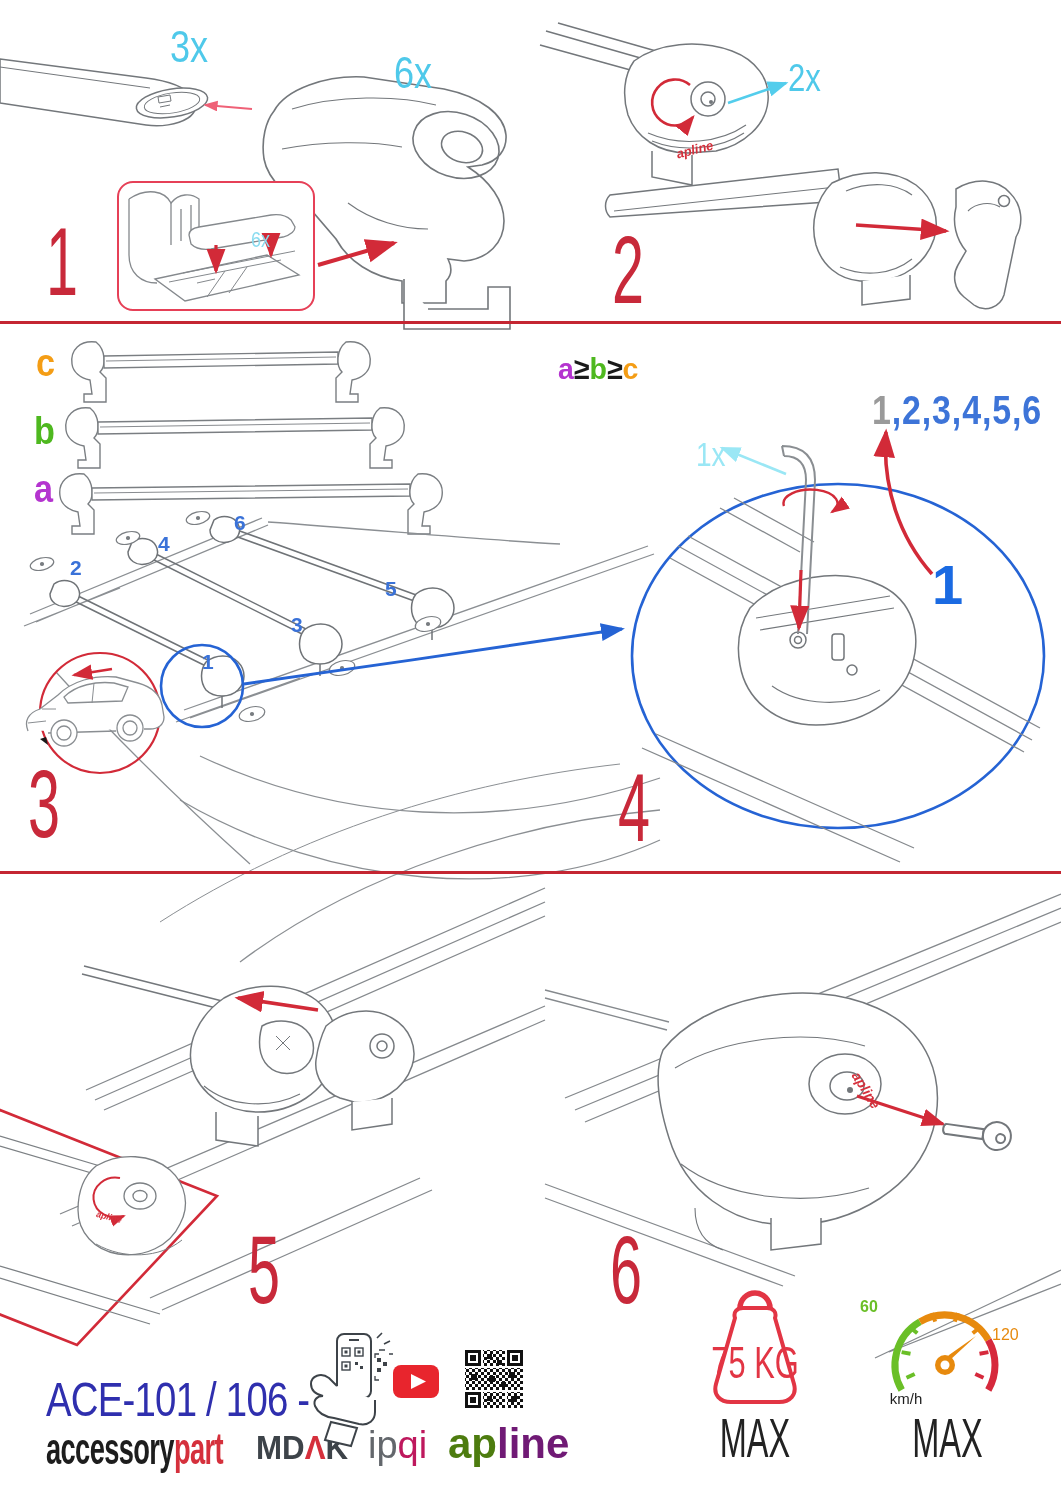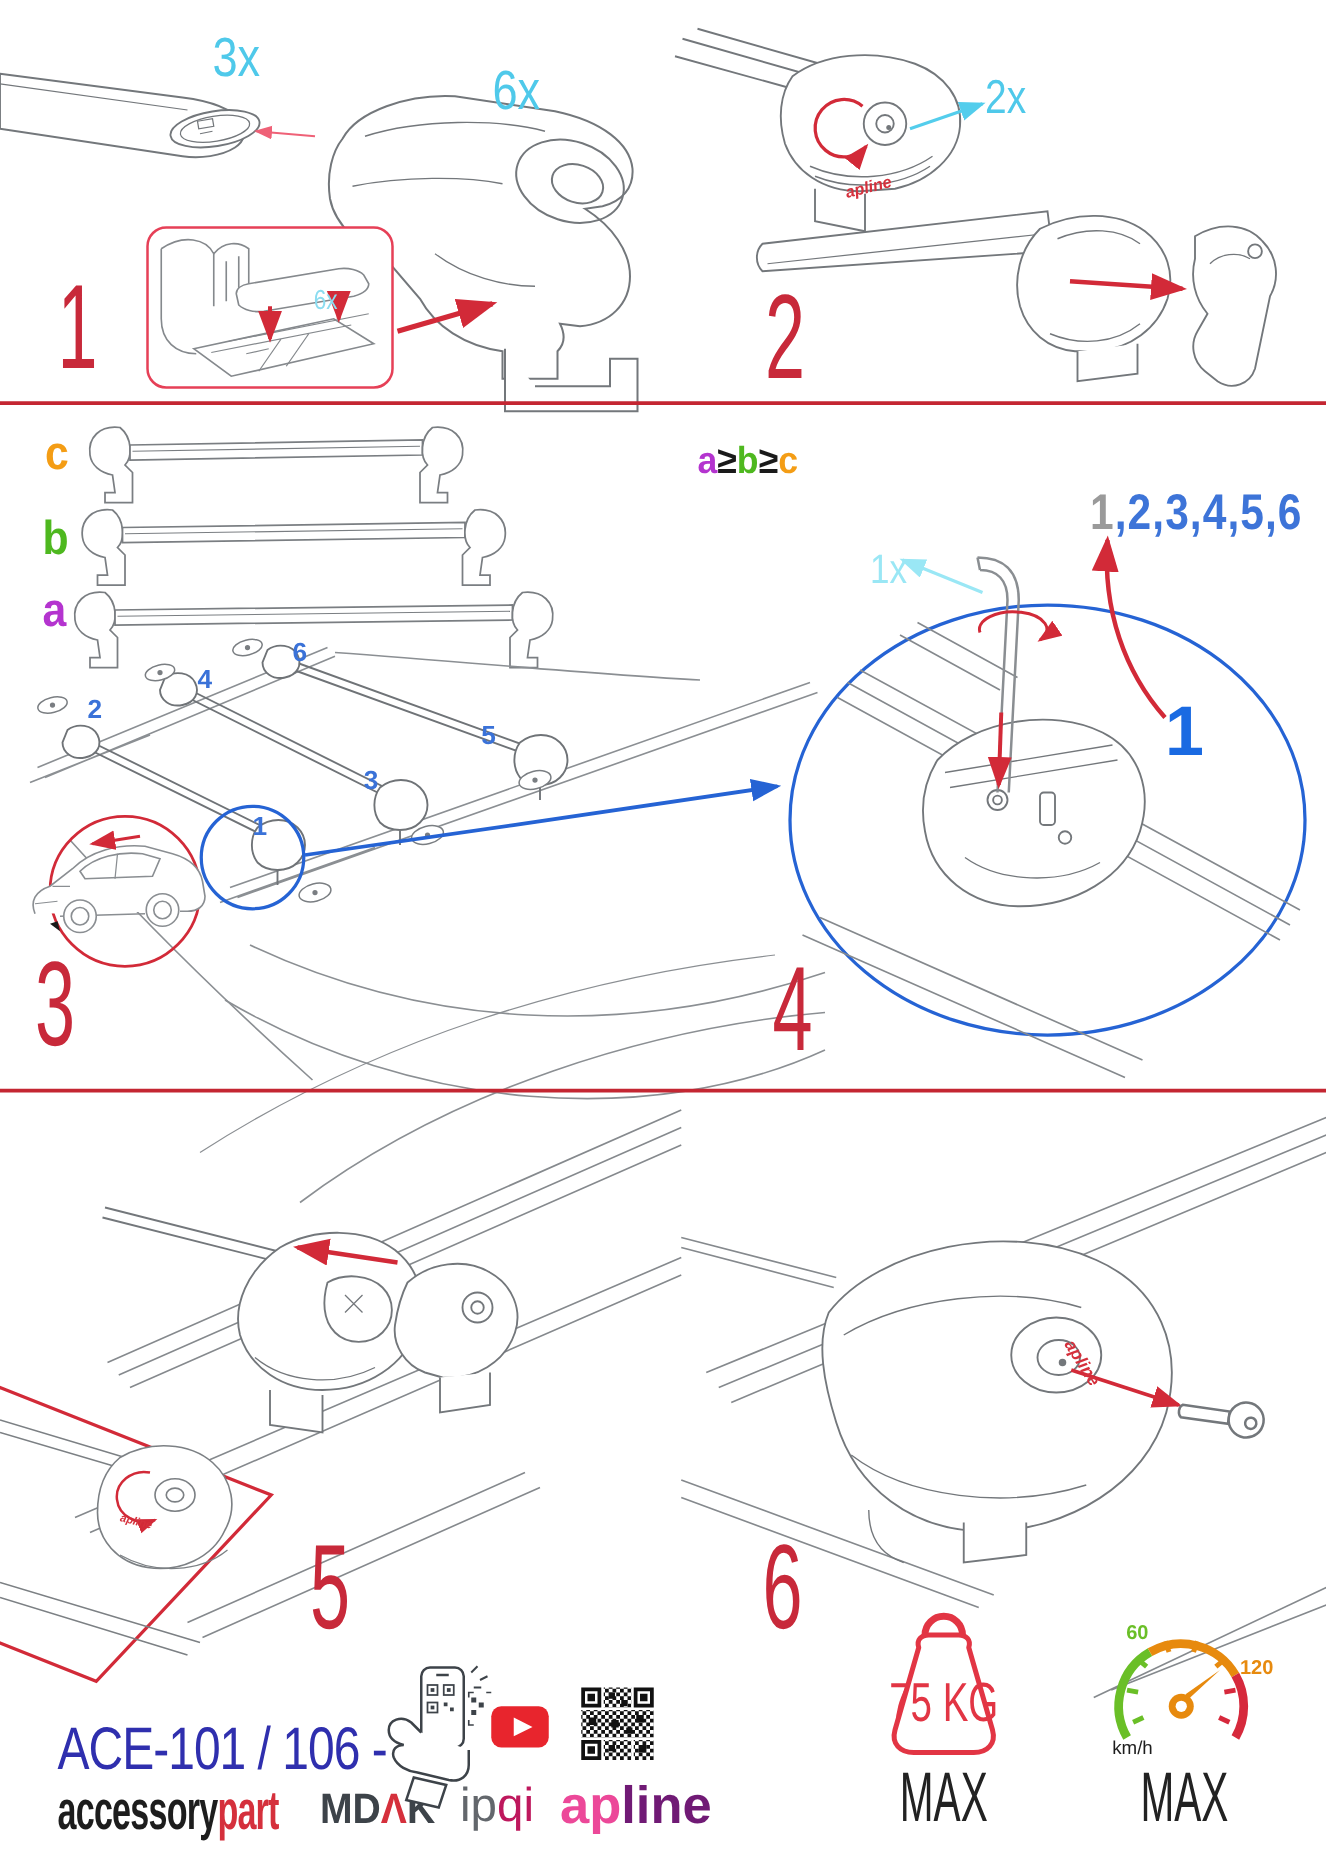--- a/index.html
+++ b/index.html
@@ -347,21 +347,21 @@
   <span class="abs num" style="left:610px;top:1226px">6</span>
   <span class="abs logo" style="left:846px;top:1082px;font-size:14px;transform:rotate(58deg)">apline</span>
 
   <span class="abs" style="left:46px;top:1372px;font-size:48px;color:#2f2fae;transform:scaleX(.8);transform-origin:left top;letter-spacing:-1px">ACE-101 / 106 - 3X</span>
   <span class="abs" style="left:46px;top:1424px;font-size:44px;font-weight:700;transform:scaleX(.62);transform-origin:left top;letter-spacing:-1px"><span style="color:#1d1d1d">accessory</span><span style="color:#d5303c">part</span></span>
 
   <span class="abs" style="left:256px;top:1428px;font-size:34px;font-weight:700;transform:scaleX(.92);transform-origin:left top"><span style="color:#3d4349">MD</span><span style="color:#d5303c">Λ</span><span style="color:#3d4349">K</span></span>
 
   <span class="abs" style="left:368px;top:1424px;font-size:38px;font-weight:400"><span style="color:#63676c">ip</span><span style="color:#be185d">qi</span></span>
 
-  <span class="abs" style="left:448px;top:1420px;font-size:42px;font-weight:600"><span style="color:#ec4899">ap</span><span style="color:#701a75">line</span></span>
+  <span class="abs" style="left:448px;top:1420px;font-size:42px;font-weight:600"><span style="color:#4d7c0f">ap</span><span style="color:#701a75">line</span></span>
 
   <svg style="left:303px;top:1332px" width="90" height="104" viewBox="0 0 90 104">
     <g stroke="#3d4349" stroke-width="2" fill="#fff">
       <rect x="34" y="2" width="34" height="64" rx="7"></rect>
       <line x1="46" y1="8" x2="56" y2="8"></line>
       <g stroke-width="1.4">
         <rect x="39" y="16" width="8" height="8" fill="none"></rect>
           <rect x="41.5" y="18.5" width="3" height="3" fill="#3d4349" stroke="none"></rect>
         <rect x="39" y="30" width="8" height="8" fill="none"></rect>
           <rect x="41.5" y="32.5" width="3" height="3" fill="#3d4349" stroke="none"></rect>
@@ -445,18 +445,18 @@
       <line x1="49.1" y1="20.1" x2="52.2" y2="28.6" stroke="#e78a0e"></line>
       <line x1="74.9" y1="20.1" x2="71.8" y2="28.6" stroke="#e78a0e"></line>
       <line x1="96.7" y1="34.5" x2="89.7" y2="40.3" stroke="#e78a0e"></line>
       <line x1="105.4" y1="59.1" x2="96.5" y2="60.7" stroke="#d6293c"></line>
       <line x1="100.5" y1="84.8" x2="92.3" y2="81" stroke="#d6293c"></line>
     </g>
     <polygon points="57,77 67,67 93,43 66,62" fill="#e78a0e"></polygon>
     <circle cx="62" cy="72" r="10" fill="#e78a0e"></circle>
     <circle cx="62" cy="72" r="4.5" fill="#fff"></circle>
   </svg>
-  <span class="abs" style="left:901px;top:1298px;font-size:16px;font-weight:700;color:#6abf27">60</span>
-  <span class="abs" style="left:992px;top:1326px;font-size:16px;font-weight:700;color:#e78a0e">120</span>
+  <span class="abs" style="left:860px;top:1298px;font-size:16px;font-weight:700;color:#6abf27">60</span>
+  <span class="abs" style="left:992px;top:1326px;font-size:16px;font-weight:400;color:#e78a0e">120</span>
   <div class="abs ctr" style="left:876px;top:1390px;width:60px;font-size:15px;color:#1d1d1d">km/h</div>
   <div class="abs ctr footmax" style="left:885px;top:1410px;width:125px">MAX</div>
 
 </div>
 
 </body></html>

